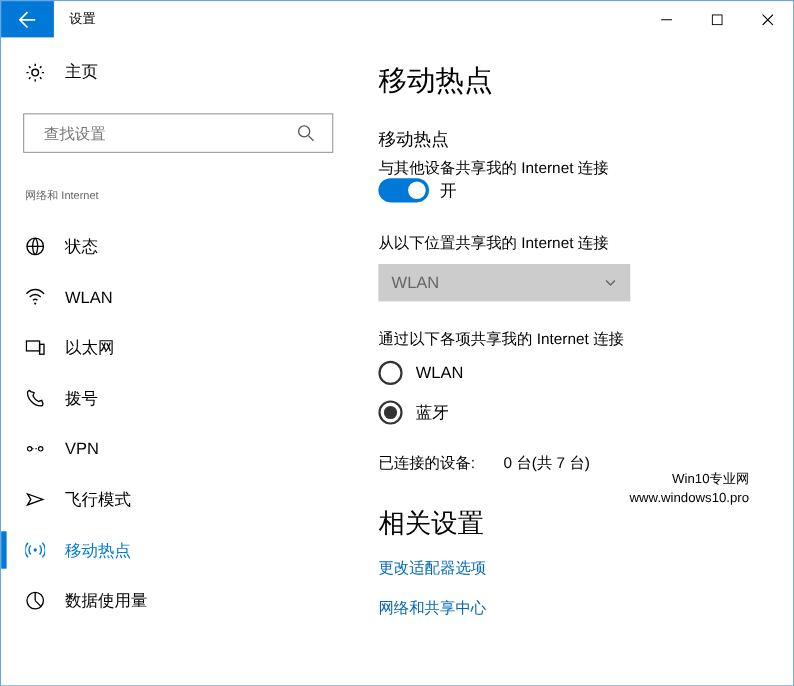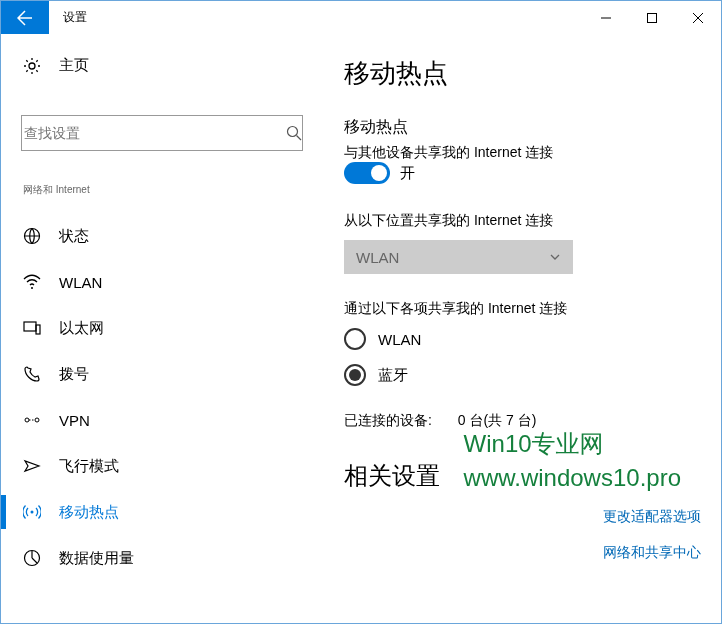--- a/index.html
+++ b/index.html
@@ -5,23 +5,23 @@
   * { box-sizing: border-box; font-family: "Microsoft YaHei", "Segoe UI", sans-serif; }
   body { margin: 0; width: 722px; height: 624px; background: #fff; overflow: hidden; display: flex; flex-direction: column; }
   .titlebar { height: 33px; display: flex; align-items: stretch; border-bottom: 0; }
   .back { width: 48px; background: #0078d7; display: flex; align-items: center; justify-content: center; color: #fff; }
   .back svg { width: 16px; height: 16px; }
   .title { flex: 1; display: flex; align-items: center; padding-left: 14px; font-size: 12px; color: #000; }
   .winbtn { width: 46px; display: flex; align-items: center; justify-content: center; }
   .winbtn svg { width: 10px; height: 10px; }
   .body { flex: 1; display: flex; overflow: hidden; }
   .sidebar { width: 315px; padding: 22px 0 0 20px; }
-  .home { display: flex; align-items: center; gap: 18px; font-size: 15px; margin-bottom: 40px; margin-left: 2px; }
+  .home { display: flex; align-items: center; gap: 18px; font-size: 15px; margin-bottom: 28px; margin-left: 2px; }
   .home .gear { width: 18px; height: 18px; }
-  .search { width: 282px; height: 36px; border: 1px solid #999; display: flex; align-items: center; padding: 0 0; color: #666; font-size: 14px; margin-bottom: 32px; }
+  .search { width: 282px; height: 36px; border: 1px solid #999; display: flex; align-items: center; padding: 0 16px; color: #666; font-size: 14px; margin-bottom: 32px; }
   .search input { flex: 1; border: 0; outline: 0; font-size: 14px; color: #333; background: transparent; }
   .section { color: #666; font-size: 10px; margin-bottom: 16px; margin-left: 2px; }
   .nav { display: flex; flex-direction: column; }
   .nav-item { display: flex; align-items: center; gap: 18px; height: 46px; padding-left: 2px; font-size: 15px; color: #000; cursor: pointer; }
   .nav-item .icon { width: 18px; height: 18px; display: flex; align-items: center; justify-content: center; color: #000; }
   .nav-item.active { color: #0078d7; position: relative; }
   .nav-item.active .icon { color: #0078d7; }
   .nav-item.active::before { content: ""; position: absolute; left: -20px; top: 6px; bottom: 6px; width: 5px; background: #0078d7; }
   .main { flex: 1; padding: 22px 20px 0 28px; overflow: hidden; }
   h1 { font-size: 26px; font-weight: 400; margin: 0 0 26px 0; }
@@ -34,22 +34,22 @@
   .field-label { font-size: 14px; margin-bottom: 10px; }
   .dropdown { width: 229px; height: 34px; background: #ccc; display: flex; align-items: center; padding: 0 12px; margin-bottom: 26px; color: #666; font-size: 15px; }
   .dropdown .chev { margin-left: auto; }
   .radios { display: flex; flex-direction: column; gap: 14px; margin-bottom: 26px; }
   .radio { display: flex; align-items: center; gap: 12px; font-size: 15px; }
   .radio .circle { width: 22px; height: 22px; border: 2px solid #333; border-radius: 50%; display: flex; align-items: center; justify-content: center; }
   .radio.selected .dot { width: 12px; height: 12px; border-radius: 50%; background: #333; }
   .connected { font-size: 14px; margin-bottom: 30px; }
   .connected .val { margin-left: 22px; }
   .related-h { font-size: 24px; margin-bottom: 16px; }
-  .link { color: #0168b6; font-size: 14px; margin-bottom: 18px; cursor: pointer; text-align: right; }
-  .watermark { position: absolute; right: 40px; top: 426px; color: #15803d; font-size: 24px; text-align: left; line-height: 1.4; pointer-events: none; }
+  .link { color: #0168b6; font-size: 14px; margin-bottom: 18px; cursor: pointer; }
+  .watermark { position: absolute; right: 40px; top: 426px; color: #000000; font-size: 12px; text-align: right; line-height: 1.4; pointer-events: none; }
   .container { position: relative; width: 722px; height: 624px; border: 1px solid #6aa6db; }
 </style>
 </head>
 <body>
 <div class="container">
 
 <div class="titlebar">
   <div class="back">
     <svg viewBox="0 0 16 16">
           <path d="M8 1L1 8l7 7M1 8h14" stroke="#fff" stroke-width="1.5" fill="none"></path>

